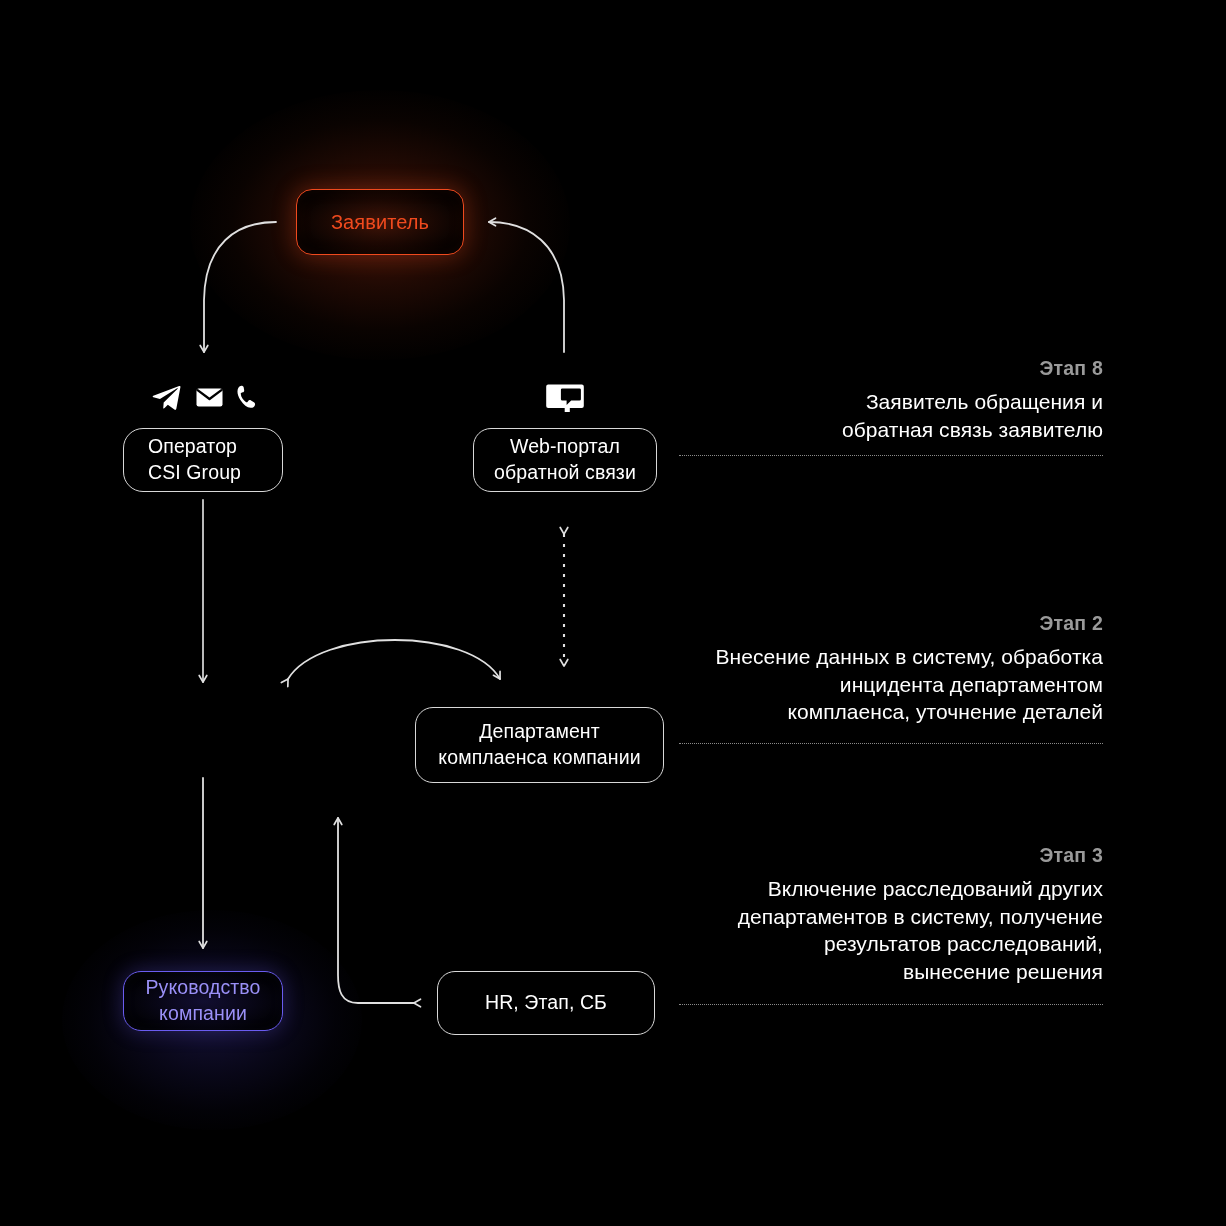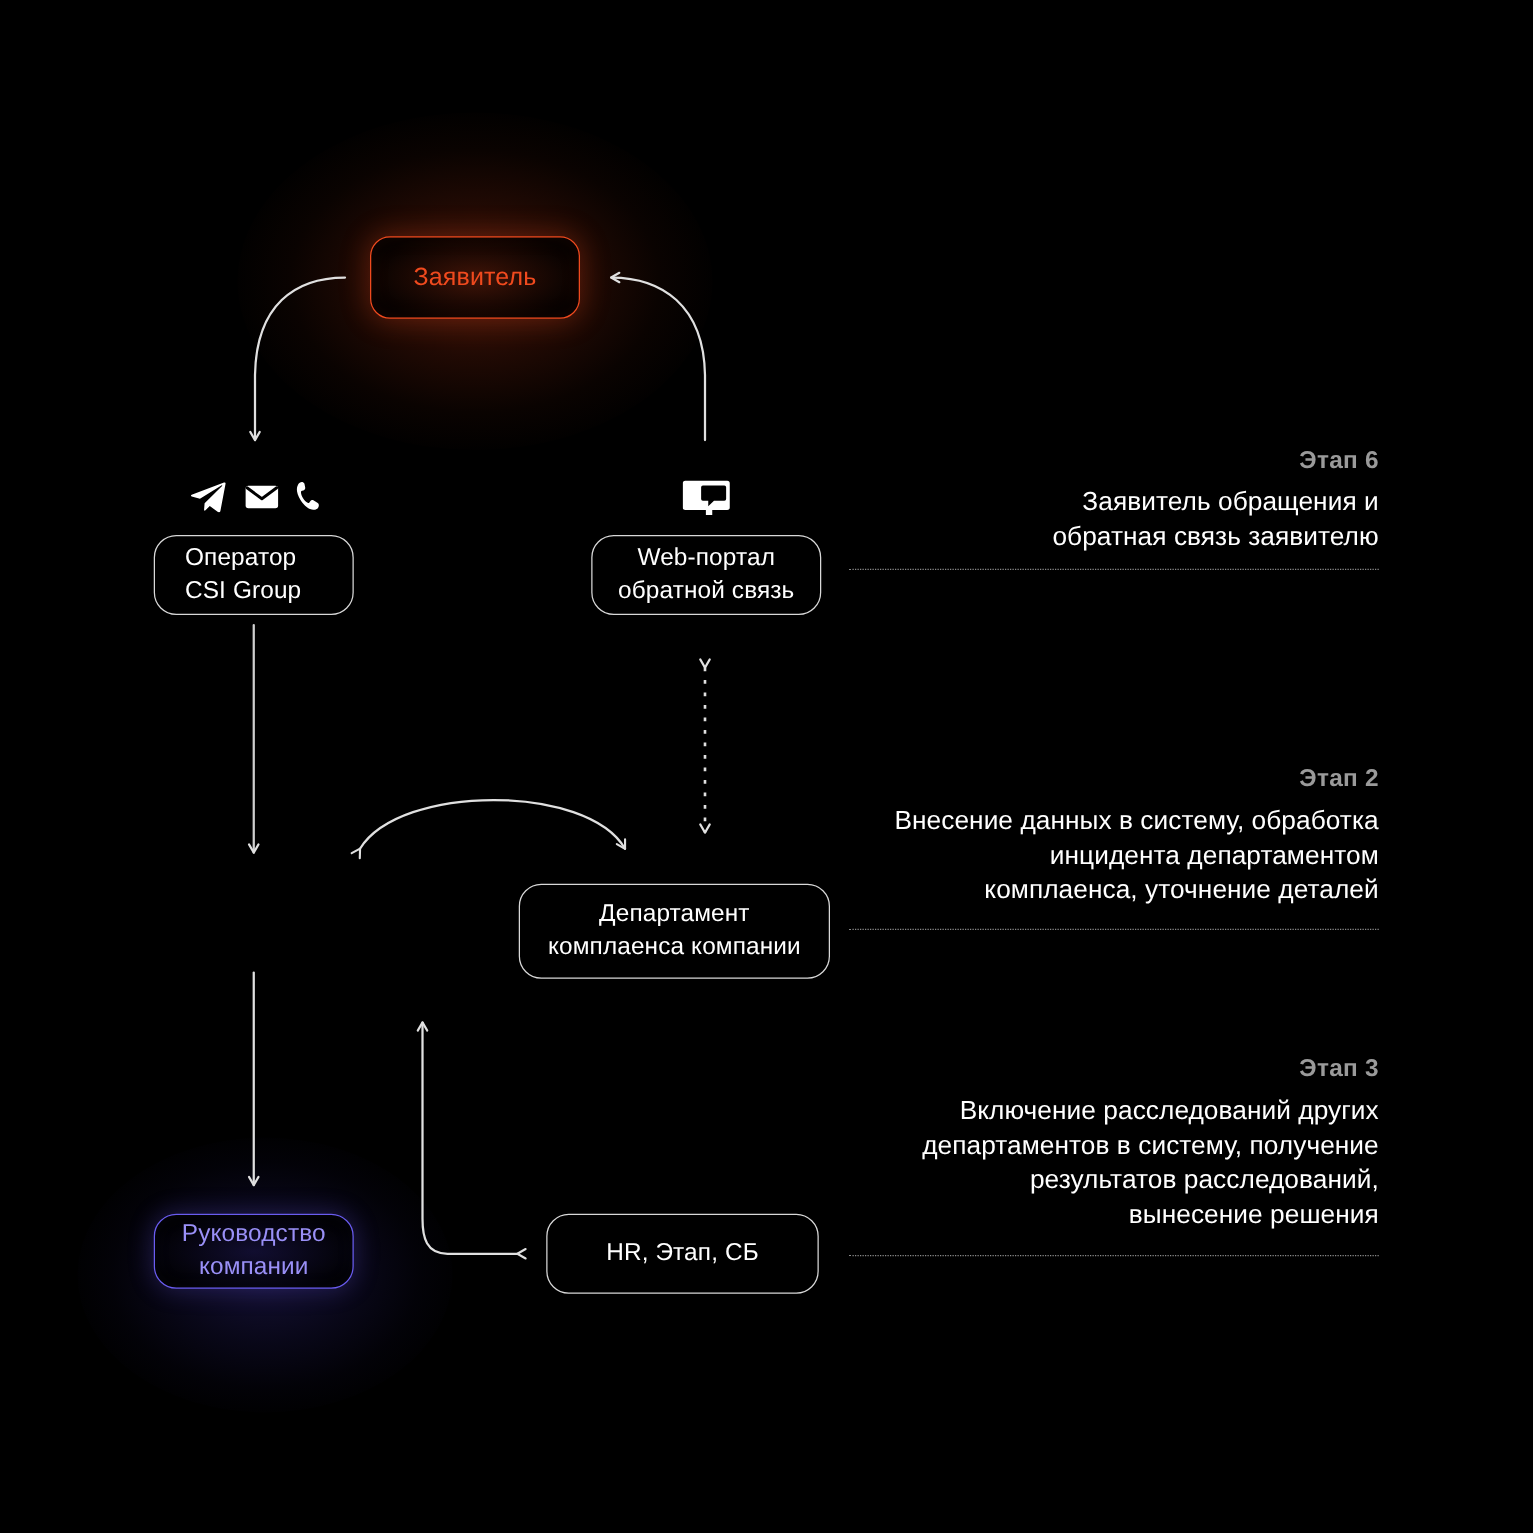--- a/index.html
+++ b/index.html
@@ -65,21 +65,21 @@
     background: #000000;
     color: #ffffff;
     display: flex;
     align-items: center;
     font-size: 19.5px;
     line-height: 1.33;
     letter-spacing: 0.1px;
     white-space: pre-line;
   }
   .node.center { justify-content: center; text-align: center; }
-  .node.left   { justify-content: flex-start; text-align: left; padding-left: 24px; }
+  .node.left   { justify-content: flex-start; text-align: left; padding-left: 24px; border-radius: 20px; }
 
   #node-applicant {
     left: 296px; top: 189px;
     width: 168px; height: 66px;
     border-radius: 16px;
     border: 1.8px solid #ef4a1e;
     color: #f04a1e;
     font-size: 20px;
     justify-content: center;
     text-align: left;
@@ -215,21 +215,21 @@
       <path d="M 414 1003 L 358 1003 C 341 1003 338 990 338 975 L 338 818" fill="none" stroke="#e0e0e0" stroke-width="1.8" stroke-linecap="round" marker-start="url(#arwstart)" marker-end="url(#arw)"></path>
     </g>
   </svg>
 
   <div class="node center" id="node-applicant">Заявитель</div>
 
   <div class="node left" id="node-operator">Оператор
 CSI Group</div>
 
   <div class="node center" id="node-webportal">Web-портал
-обратной связь</div>
+обратной связи</div>
 
 
   <div class="node center" id="node-compliance">Департамент
 комплаенса компании</div>
 
   <div class="node center" id="node-management">Руководство
 компании</div>
 
   <div class="node center" id="node-hr">HR, Этап, СБ</div>
 
@@ -255,21 +255,21 @@
   <div class="icon-row" id="icons-webportal">
     <span>
       <svg width="38" height="32" viewBox="0 0 38 32">
         <path d="M2.2 0.6 h33.6 a2 2 0 0 1 2 2 v19.3 a2 2 0 0 1 -2 2 h-12.0 l0 4.1 h-5.1 v-4.1 h-16.5 a2 2 0 0 1 -2 -2 v-19.3 a2 2 0 0 1 2 -2 z
                  M16.3 4.4 h17.2 a1.4 1.4 0 0 1 1.4 1.4 v9.4 a1.4 1.4 0 0 1 -1.4 1.4 h-8.3 l-4.6 4.4 v-4.4 h-4.3 a1.4 1.4 0 0 1 -1.4 -1.4 v-9.4 a1.4 1.4 0 0 1 1.4 -1.4 z" fill="#ffffff" fill-rule="evenodd"></path>
       </svg>
     </span>
   </div>
 
   <div class="stage" id="stage1">
-    <div class="stage-num">Этап 6</div>
+    <div class="stage-num">Этап 8</div>
     <div class="stage-desc">Заявитель обращения и
 обратная связь заявителю</div>
   </div>
   <div class="stage-rule" id="stage1-rule"></div>
 
   <div class="stage" id="stage2">
     <div class="stage-num">Этап 2</div>
     <div class="stage-desc">Внесение данных в систему, обработка
 инцидента департаментом
 комплаенса, уточнение деталей</div>

